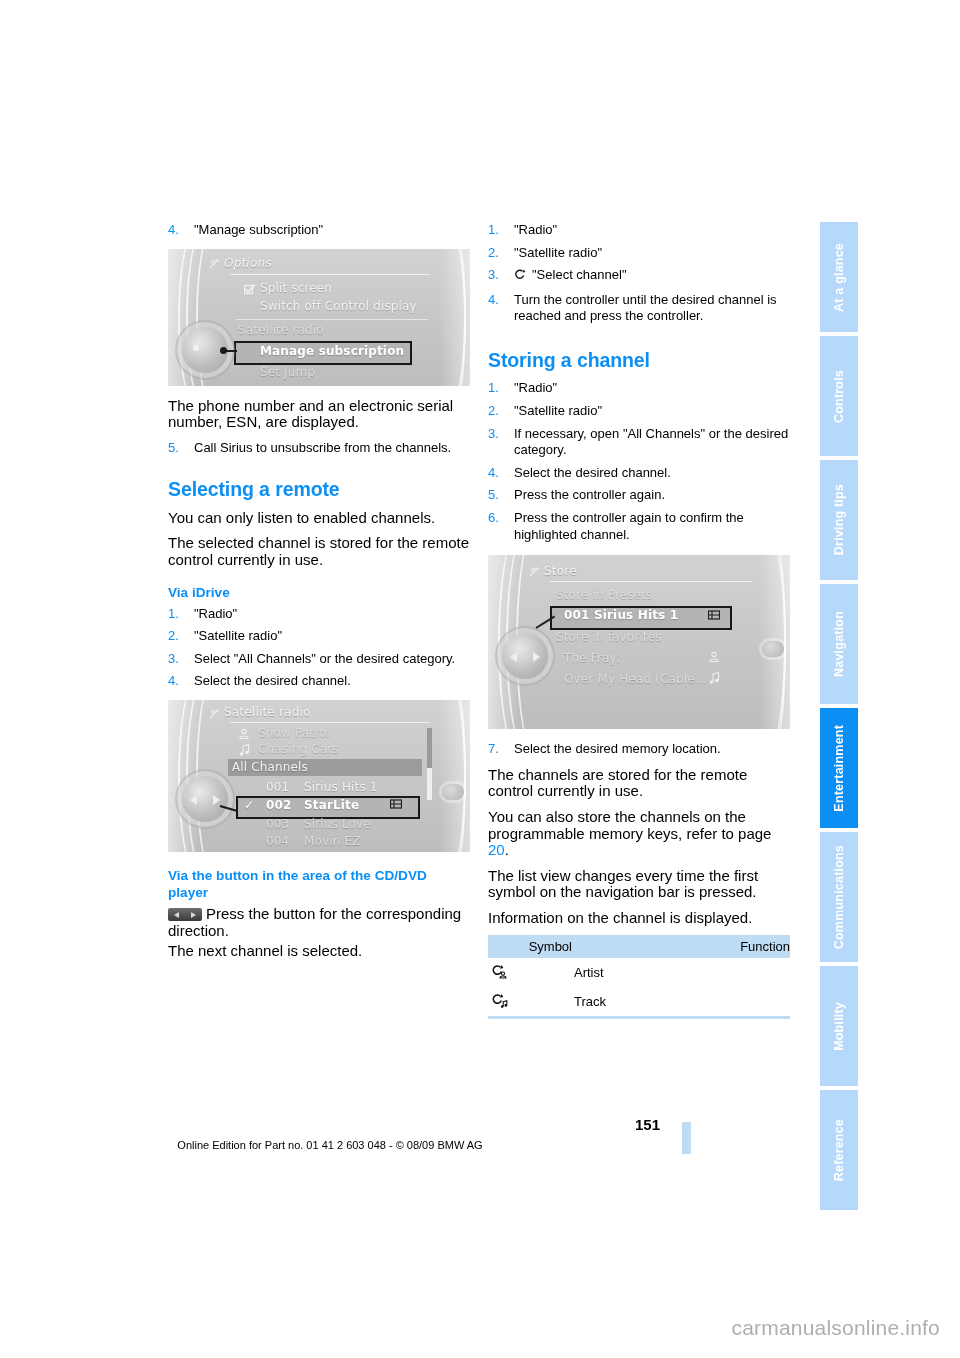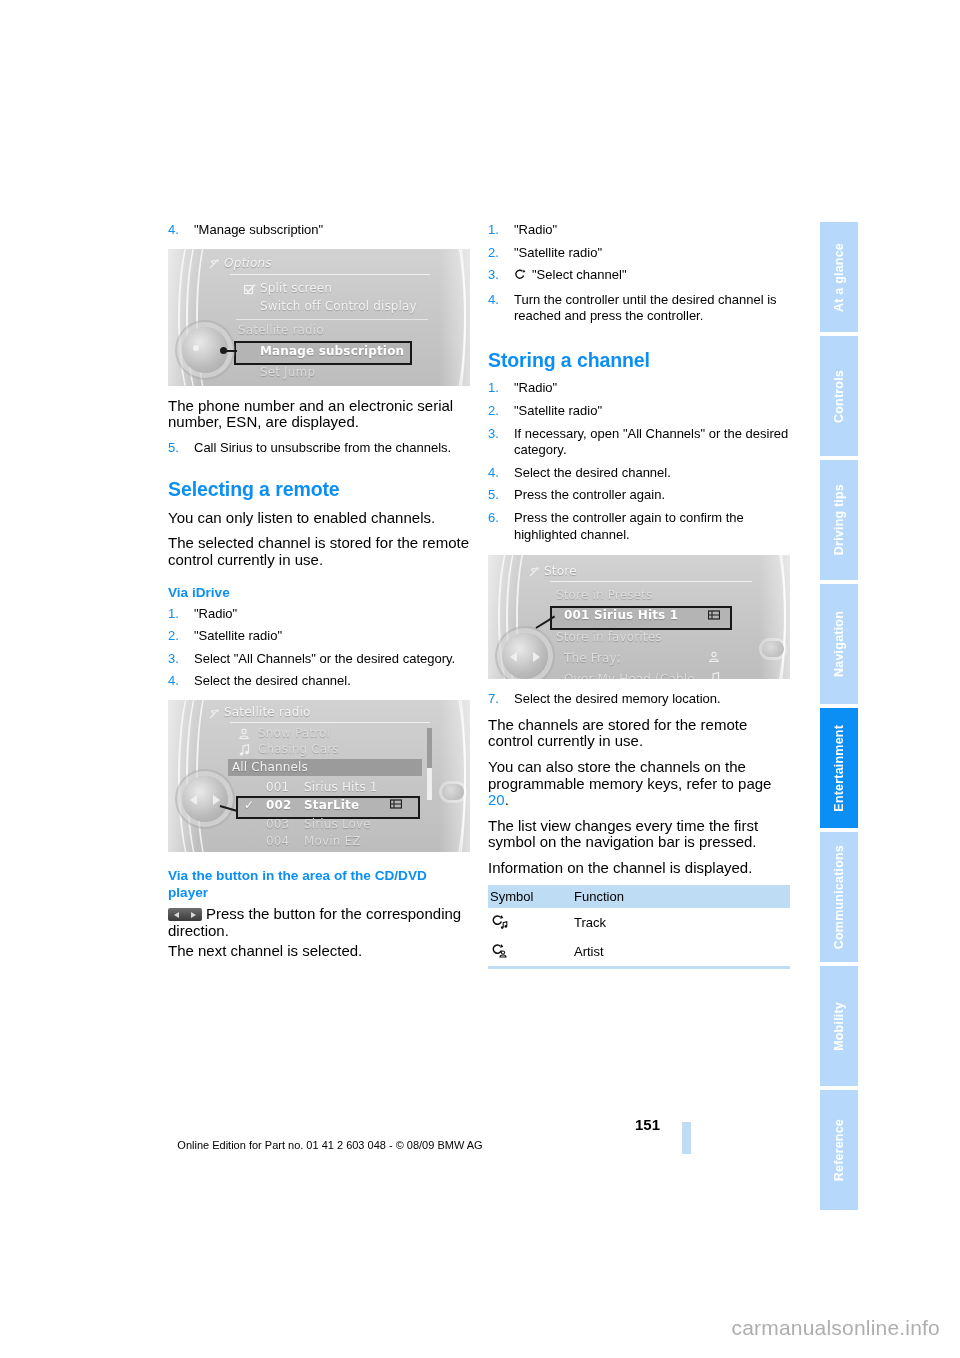--- a/index.html
+++ b/index.html
@@ -209,21 +209,21 @@
 
   
   table.symtab{
     border-collapse:collapse;
     width:302px;
     margin-top:6px;
     font-size:13px;
   }
   table.symtab thead th{
     background:#bfdcf5;
-    text-align:left;
+    text-align:right;
     font-weight:normal;
     font-size:13px;
     padding:4px 0 4px 2px;
     color:#000;
   }
   table.symtab thead th.c1{width:82px;}
   table.symtab tbody td{
     padding:5px 0 5px 2px;
     vertical-align:middle;
     color:#000;
@@ -469,21 +469,21 @@
     <h1 class="sec" style="margin-top:24px;">Storing a channel</h1>
     <ol class="steps">
       <li><span class="num">1.</span><span>"Radio"</span></li>
       <li><span class="num">2.</span><span>"Satellite radio"</span></li>
       <li><span class="num">3.</span><span>If necessary, open "All Channels" or the desired category.</span></li>
       <li><span class="num">4.</span><span>Select the desired channel.</span></li>
       <li><span class="num">5.</span><span>Press the controller again.</span></li>
       <li><span class="num">6.</span><span>Press the controller again to confirm the highlighted channel.</span></li>
     </ol>
 
-    <div class="shot" style="height:124px;margin-top:12px;">
+    <div class="shot" style="height:174px;margin-top:12px;">
       <div class="arcs">
         <i style="left:6px;width:44px;"></i>
           <i style="left:14px;width:44px;"></i>
           <i style="left:24px;width:40px;"></i>
       </div>
       <div class="arcs-r">
         <i style="width:40px;"></i>
           <i style="width:26px;"></i>
       </div>
       <div class="bezel-l"></div>
@@ -559,41 +559,41 @@
           <th>Function</th>
         </tr>
       </thead>
       <tbody>
         <tr>
           <td class="c1">
             <span class="symglyph">
               <svg width="18" height="16" viewBox="0 0 18 16">
                   <path d="M10.5 4.2 A4.2 4.2 0 1 0 11.4 8.6" fill="none" stroke="#111" stroke-width="1.5"></path>
                   <path d="M11.4 2 l1.9 3 l-3.2 0.7 z" fill="#111"></path>
+                  <circle cx="13" cy="10.6" r="1.6" fill="none" stroke="#111" stroke-width="1.1"></circle>
+                  <path d="M10 15 C10.4 12.4 15.6 12.4 16 15 Z" fill="none" stroke="#111" stroke-width="1.1"></path>
+                </svg>
+            </span>
+          </td>
+          <td>Artist</td>
+        </tr>
+        <tr>
+          <td class="c1">
+            <span class="symglyph">
+              <svg width="18" height="16" viewBox="0 0 18 16">
+                  <path d="M10.5 4.2 A4.2 4.2 0 1 0 11.4 8.6" fill="none" stroke="#111" stroke-width="1.5"></path>
+                  <path d="M11.4 2 l1.9 3 l-3.2 0.7 z" fill="#111"></path>
                   <path d="M13.2 14.6 V9.6 L16.8 8.8 V13.4" fill="none" stroke="#111" stroke-width="1.1"></path>
                   <circle cx="12.2" cy="14.6" r="1.3" fill="#111"></circle>
                   <circle cx="15.8" cy="13.4" r="1.3" fill="#111"></circle>
                 </svg>
             </span>
           </td>
           <td>Track</td>
         </tr>
-        <tr>
-          <td class="c1">
-            <span class="symglyph">
-              <svg width="18" height="16" viewBox="0 0 18 16">
-                  <path d="M10.5 4.2 A4.2 4.2 0 1 0 11.4 8.6" fill="none" stroke="#111" stroke-width="1.5"></path>
-                  <path d="M11.4 2 l1.9 3 l-3.2 0.7 z" fill="#111"></path>
-                  <circle cx="13" cy="10.6" r="1.6" fill="none" stroke="#111" stroke-width="1.1"></circle>
-                  <path d="M10 15 C10.4 12.4 15.6 12.4 16 15 Z" fill="none" stroke="#111" stroke-width="1.1"></path>
-                </svg>
-            </span>
-          </td>
-          <td>Artist</td>
-        </tr>
       </tbody>
     </table>
   </div>
 
   <div class="pagenum">151</div>
   <div class="edition">Online Edition for Part no. 01 41 2 603 048 - © 08/09 BMW AG</div>
   <div class="pagemark"></div>
   <div class="watermark">carmanualsonline.info</div>
 
 </div>

